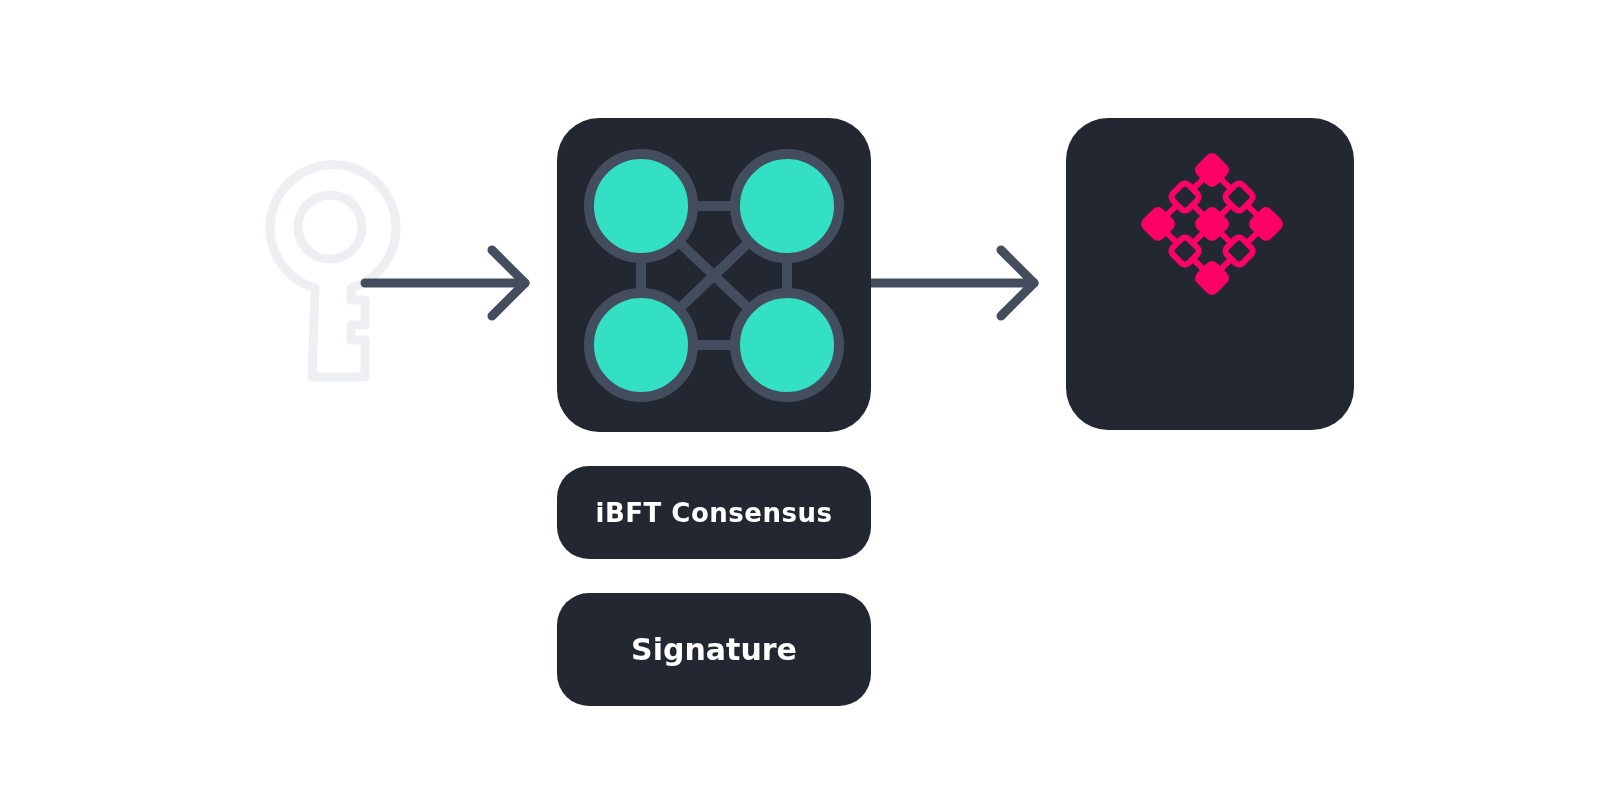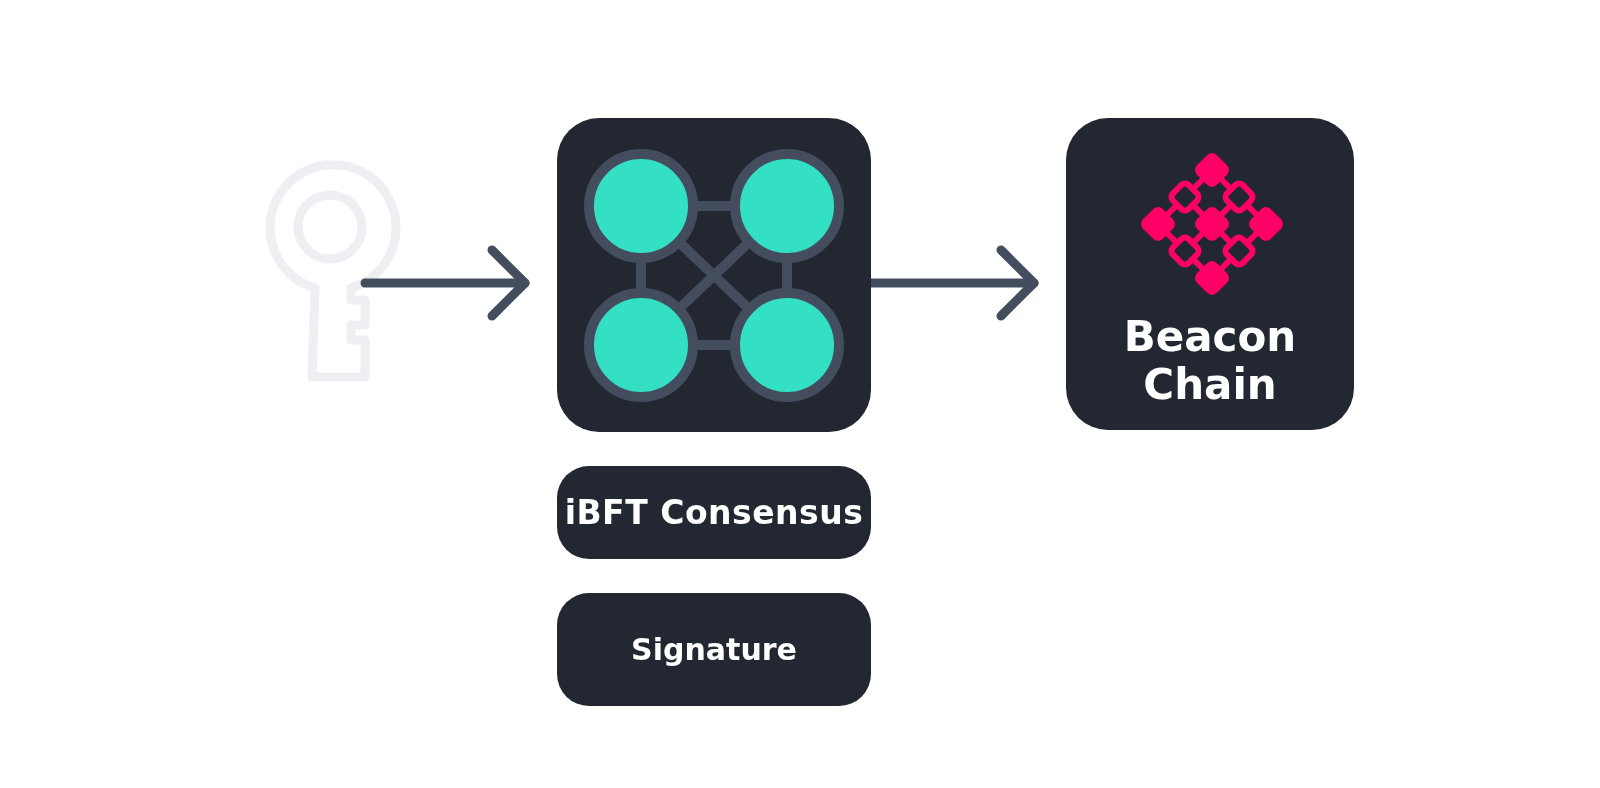--- a/index.html
+++ b/index.html
@@ -4,21 +4,21 @@
 <style>
   html, body { margin:0; padding:0; }
   body { width:1600px; height:788px; background:#ffffff; position:relative; overflow:hidden;
          font-family:"DejaVu Sans", sans-serif; }
   .abs { position:absolute; }
   .card { position:absolute; background:#222731; }
   .label-box { position:absolute; background:#222731; border-radius:32px; color:#ffffff;
                display:flex; align-items:center; justify-content:center; text-align:center;
                font-weight:bold; }
   .label-box span { display:block; }
-  #consensus-label { font-size:33px; letter-spacing:0.5px; }
+  #consensus-label { font-size:26px; letter-spacing:0.5px; }
   #sig-label { font-size:30px; line-height:36px; flex-direction:column; }
   #beacon-title { position:absolute; left:0; right:0; top:195px; color:#fff; text-align:center;
                   font-weight:bold; font-size:42px; line-height:48px; }
 </style>
 </head>
 <body>
 
 <svg class="abs" style="left:255px;top:155px" width="160" height="240" viewBox="0 0 160 240">
   <g fill="none" stroke="#eeeff2" stroke-width="9" stroke-linejoin="round" stroke-linecap="round">
     <path d="M60 133 A63 63 0 1 1 96 133 L96 145 L110 145 L110 170 L96 170 L96 185 L110 185 L110 222 L57 222 Z"></path>
@@ -76,24 +76,20 @@
       <rect x="92" y="92" width="22" height="22" rx="5" transform="rotate(45 103 103)"></rect>
     </g>
     <g fill="#ff0066">
       <rect x="62" y="8" width="28" height="28" rx="7" transform="rotate(45 76 22)"></rect>
       <rect x="8" y="62" width="28" height="28" rx="7" transform="rotate(45 22 76)"></rect>
       <rect x="62" y="62" width="28" height="28" rx="7" transform="rotate(45 76 76)"></rect>
       <rect x="116" y="62" width="28" height="28" rx="7" transform="rotate(45 130 76)"></rect>
       <rect x="62" y="116" width="28" height="28" rx="7" transform="rotate(45 76 130)"></rect>
     </g>
   </svg>
-  <div id="beacon-title">
-    <div>Beacon</div>
-    <div>Chain</div>
-  </div>
 </div>
 
 <div class="label-box" id="consensus-label" style="left:557px;top:466px;width:314px;height:93px;">
   <span>iBFT Consensus</span>
 </div>
 
 <div class="label-box" id="sig-label" style="left:557px;top:593px;width:314px;height:113px;">
   <span>Signature</span>
 </div>
 

